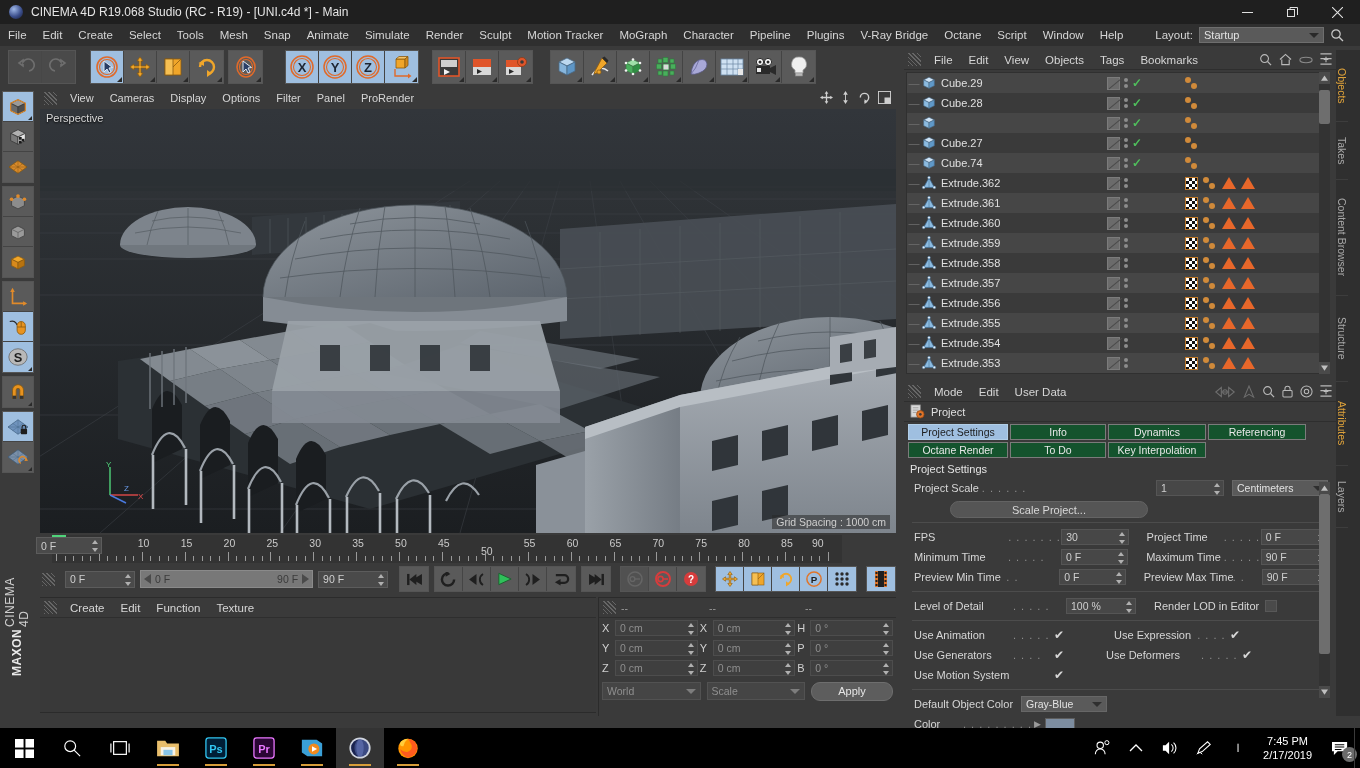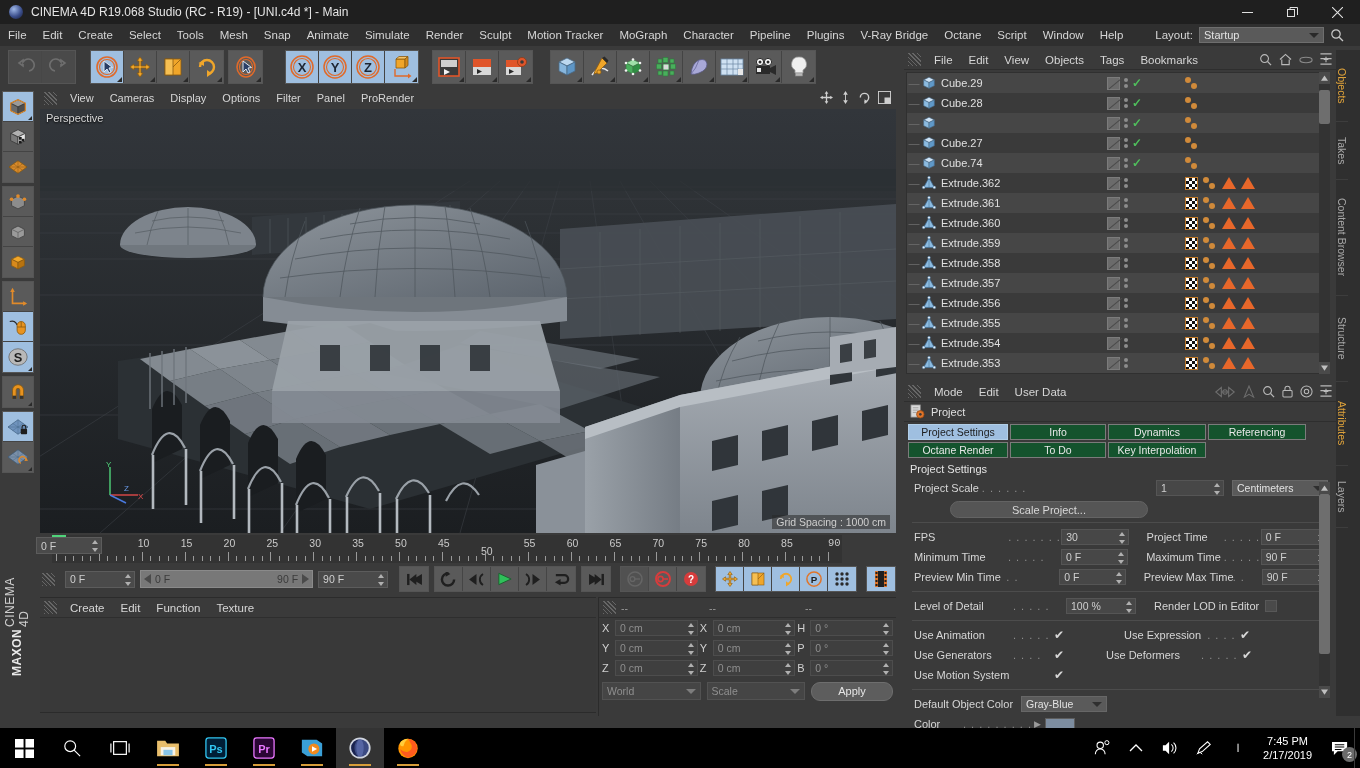--- a/index.html
+++ b/index.html
@@ -931,21 +931,21 @@
           <div class="tlnum" style="left: 343.111px;">50</div>
           <div class="tlnum" style="left: 386px;">45</div>
           <div class="tlnum" style="left: 428.889px; margin-top: 8px;">50</div>
           <div class="tlnum" style="left: 471.778px;">55</div>
           <div class="tlnum" style="left: 514.667px;">60</div>
           <div class="tlnum" style="left: 557.556px;">65</div>
           <div class="tlnum" style="left: 600.444px;">70</div>
           <div class="tlnum" style="left: 643.333px;">75</div>
           <div class="tlnum" style="left: 686.222px;">80</div>
           <div class="tlnum" style="left: 729.111px;">85</div>
-          <div class="tlnum" style="left: 776px; font-family: Liberation Mono, monospace;">90</div>
+          <div class="tlnum" style="left: 760px;">90</div>
         </div>
       <div id="tl-ticks">
           <div class="tltick" style="left: 4px; height: 9px;"></div>
           <div class="tltick" style="left: 12.5778px; height: 5px;"></div>
           <div class="tltick" style="left: 21.1556px; height: 5px;"></div>
           <div class="tltick" style="left: 29.7333px; height: 5px;"></div>
           <div class="tltick" style="left: 38.3111px; height: 5px;"></div>
           <div class="tltick" style="left: 46.8889px; height: 9px;"></div>
           <div class="tltick" style="left: 55.4667px; height: 5px;"></div>
           <div class="tltick" style="left: 64.0444px; height: 5px;"></div>
@@ -1923,21 +1923,21 @@
       <span class="plabel" style="margin-left:18px;">Render LOD in Editor</span>
       <span class="cbox" style="margin-left:6px;"></span>
     </div>
 
     <div class="hr"></div>
 
     <div class="prow">
       <span class="plabel" style="width:96px;">Use Animation</span>
       <span class="pdots" style="flex:none;width:44px;">. . . . .</span>
       <span class="ck">✔</span>
-      <span class="plabel" style="margin-left:40px;width:92px;padding-left:20px;">Use Expression</span>
+      <span class="plabel" style="margin-left:30px;width:92px;padding-left:20px;">Use Expression</span>
       <span class="pdots" style="flex:none;width:44px;">. . . . .</span>
       <span class="ck">✔</span>
     </div>
     <div class="prow">
       <span class="plabel" style="width:96px;">Use Generators</span>
       <span class="pdots" style="flex:none;width:44px;">. . . .</span>
       <span class="ck">✔</span>
       <span class="plabel" style="margin-left:42px;width:92px;">Use Deformers</span>
       <span class="pdots" style="flex:none;width:44px;">. . . . . .</span>
       <span class="ck">✔</span>

